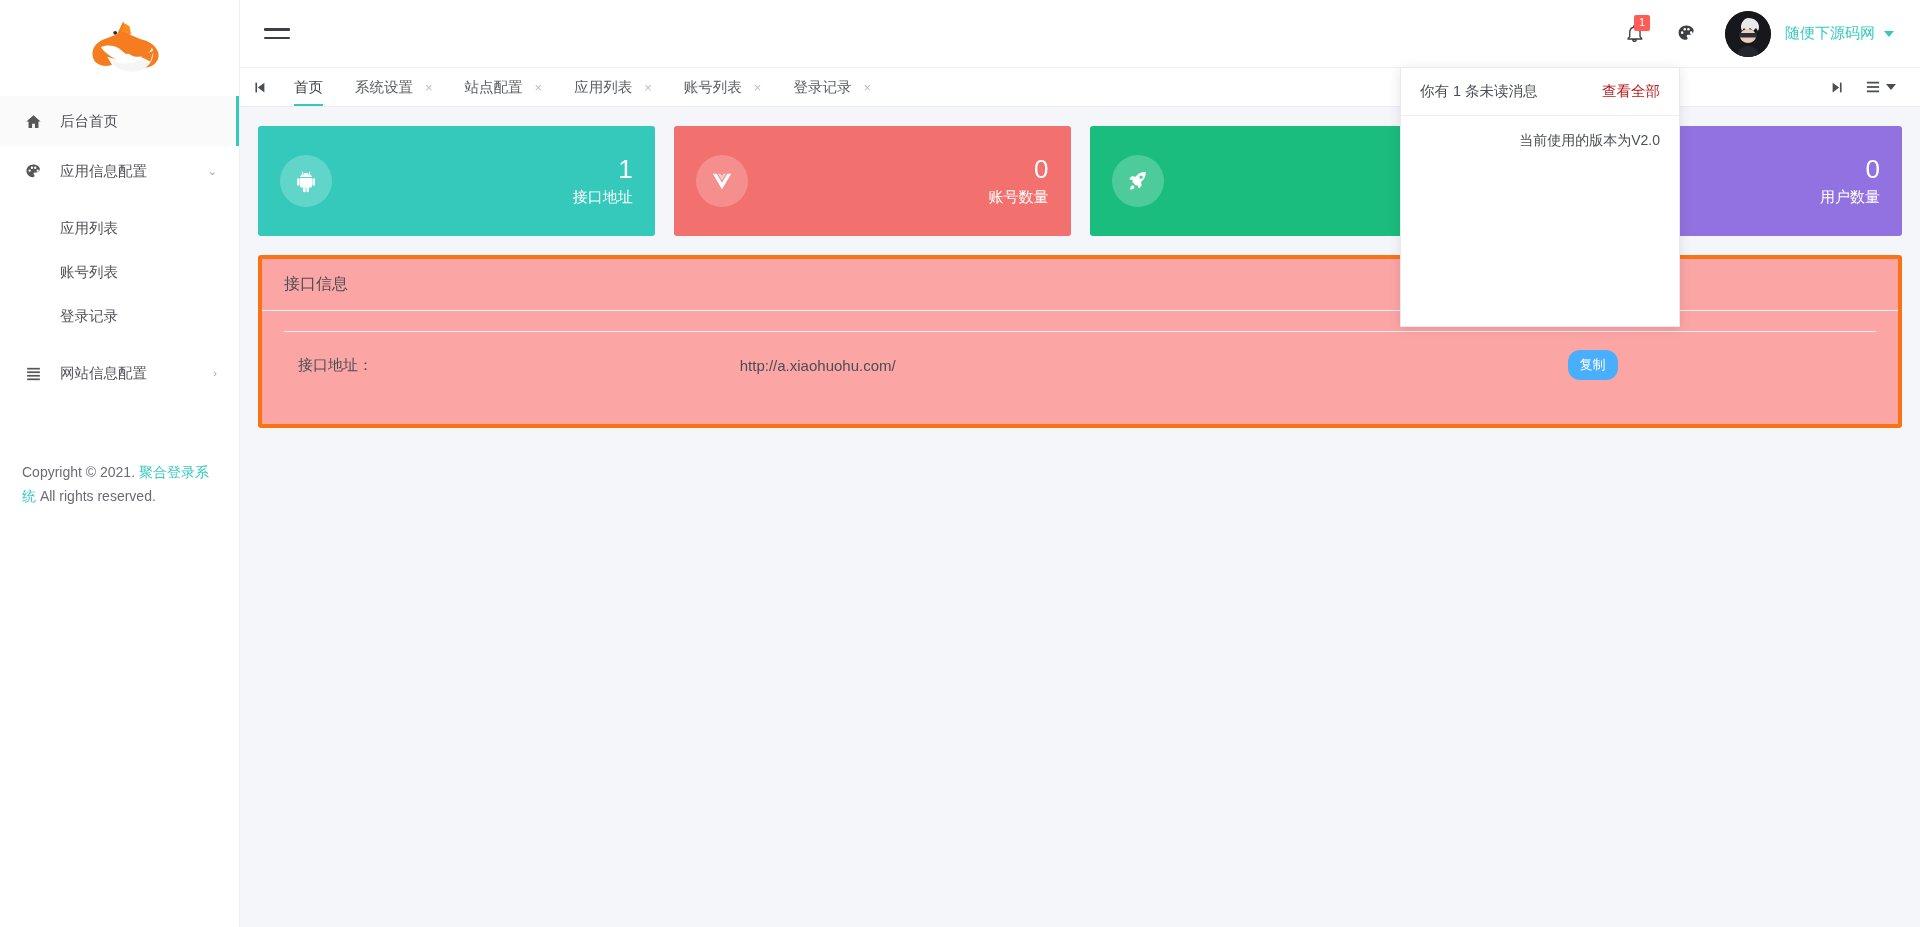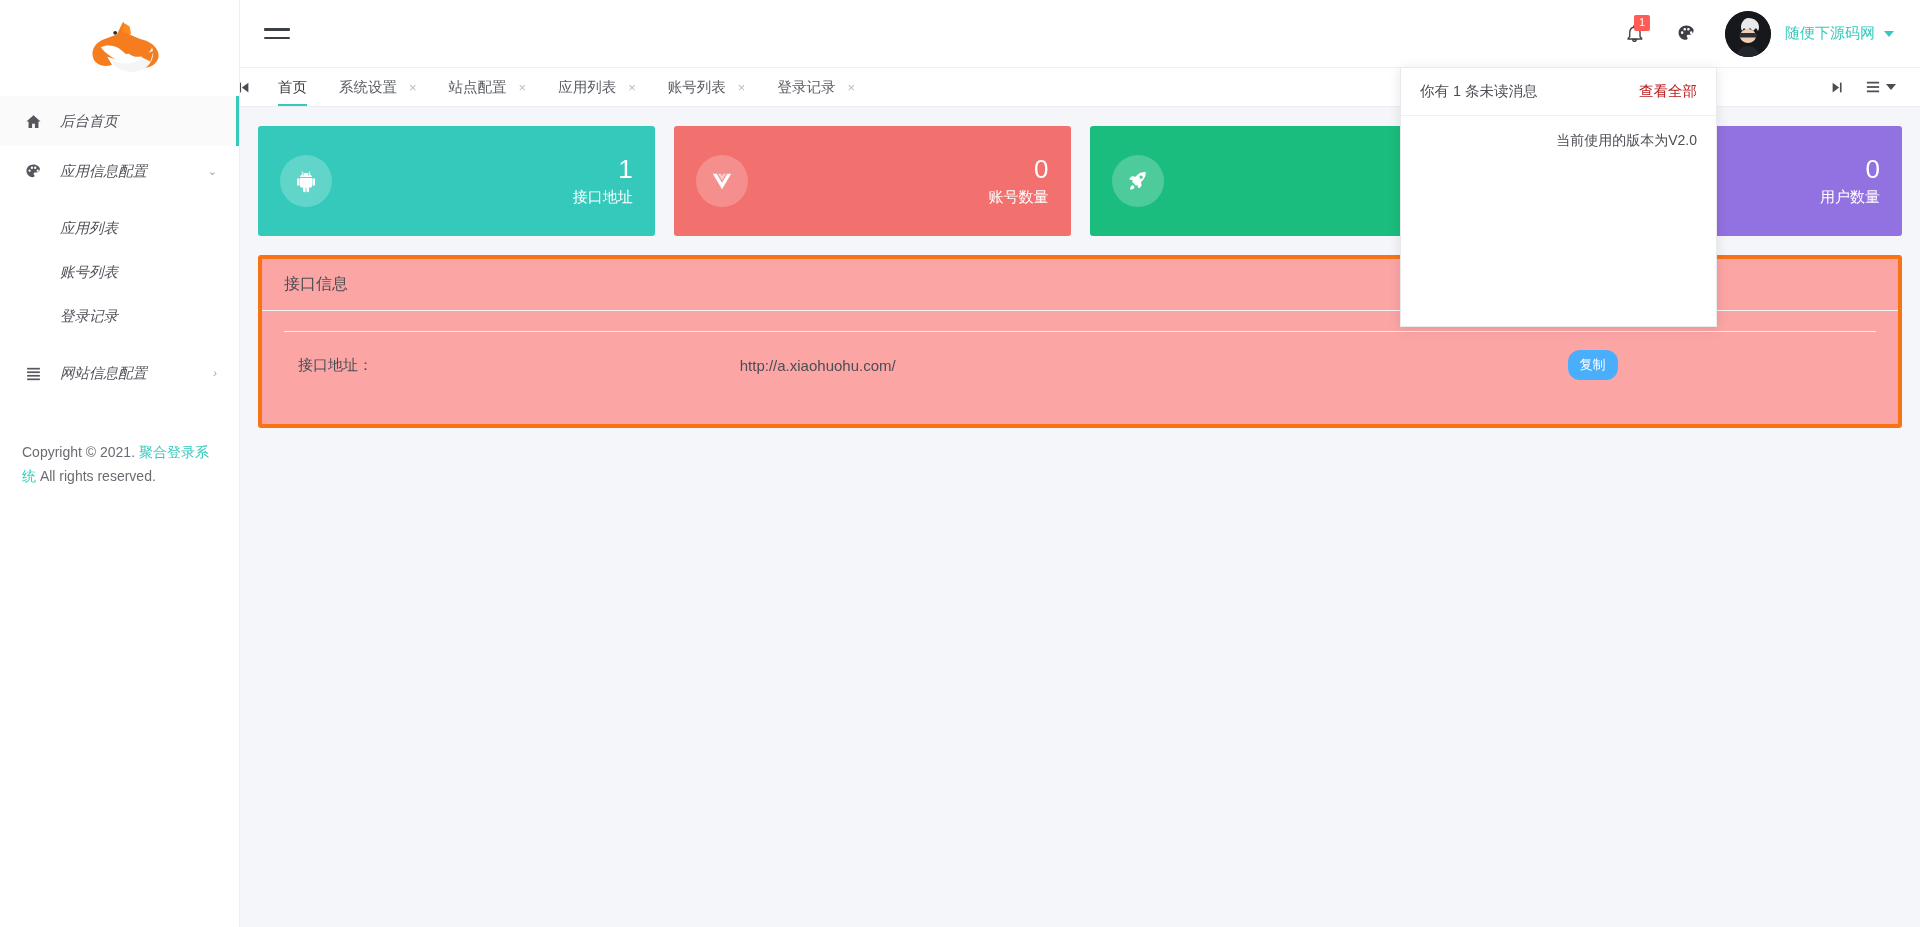--- a/index.html
+++ b/index.html
@@ -18,21 +18,21 @@
     background: #ffffff;
     border-right: 1px solid #eeeef2;
     z-index: 5;
   }
   #logo-area {
     height: 96px;
     display: flex; align-items: center; justify-content: center;
   }
   .fox-logo { width: 96px; height: 72px; display:block; }
 
-  .nav-list { list-style: none; font-style: italic; }
+  .nav-list { list-style: none; }
   .nav-item {
     height: 50px;
     display: flex; align-items: center;
     padding: 0 0 0 22px;
     cursor: pointer;
     color: #52525b;
     font-size: 14.5px;
     position: relative;
   }
   .nav-item.active {
@@ -62,21 +62,21 @@
     display: flex; align-items: center;
     padding-left: 60px;
     cursor: pointer;
     color: #52525b;
     font-size: 14.5px;
   }
   .nav-group-gap { height: 10px; }
 
   #footer-copy {
     position: absolute;
-    left: 22px; top: 440px;
+    left: 22px; top: 460px;
     width: 200px;
     font-size: 14px;
     color: #6b6b72;
     line-height: 24px;
   }
   #footer-copy a { color: #35c9bc; text-decoration: none; }
 
   
   #topbar {
     position: absolute;
@@ -127,21 +127,21 @@
   .caret-down {
     width: 0; height: 0;
     border-left: 5px solid transparent;
     border-right: 5px solid transparent;
     border-top: 6px solid #35c9bc;
   }
 
   
   #tabbar {
     position: absolute;
-    left: 224px; top: 67px; right: 0;
+    left: 240px; top: 67px; right: 0;
     height: 40px;
     background: #ffffff;
     border-top: 1px solid #f1f1f4;
     border-bottom: 1px solid #eceef2;
     display: flex; align-items: stretch;
     z-index: 4;
   }
   .tab-ctrl {
     width: 38px;
     display: flex; align-items: center; justify-content: center;
@@ -236,21 +236,21 @@
     font-size: 13px;
     padding: 6px 12px;
     cursor: pointer;
     font-family: inherit;
   }
 
   
   #notif-dropdown {
     position: absolute;
     left: 1400px; top: 67px;
-    width: 317px; height: 260px;
+    width: 280px; height: 260px;
     background: #ffffff;
     border: 1px solid #eaeaee;
     box-shadow: 0 2px 12px rgba(0,0,0,0.10);
     z-index: 20;
   }
   #notif-head {
     height: 48px;
     display: flex; align-items: center; justify-content: space-between;
     padding: 0 19px;
     border-bottom: 1px solid #f0f0f3;

